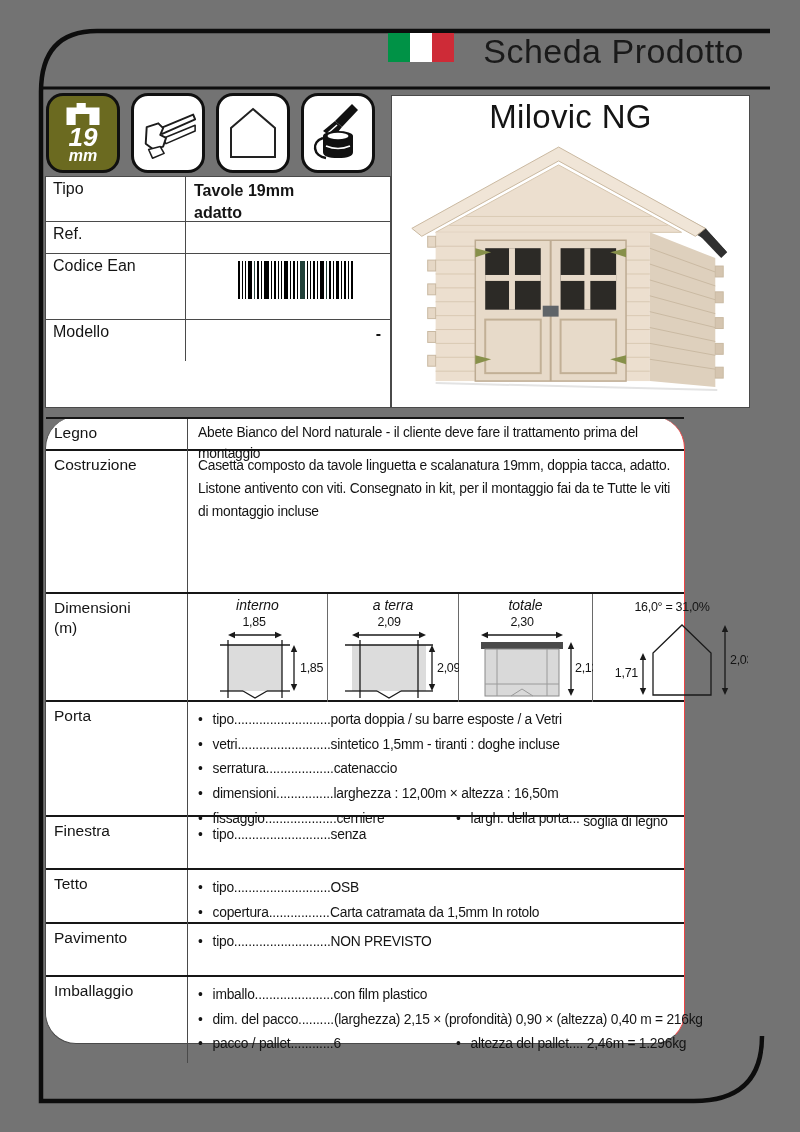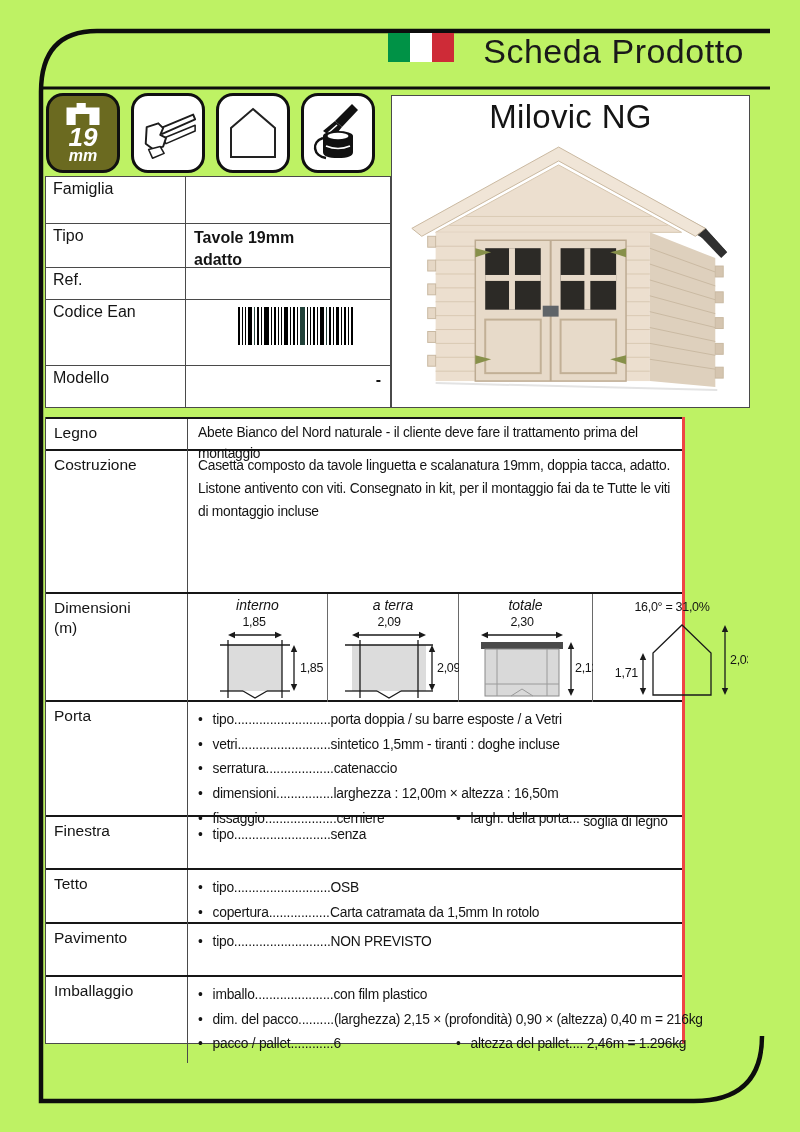--- a/index.html
+++ b/index.html
@@ -1,16 +1,16 @@
 <!DOCTYPE html>
 <html><head>
 <meta charset="utf-8">
 <style>
   html,body{margin:0;padding:0;background:#fff;}
-  #page{position:relative;width:800px;height:1132px;background:#bef264;overflow:hidden;
+  #page{position:relative;width:800px;height:1132px;background:#737373;overflow:hidden;
         font-family:"Liberation Sans",sans-serif;color:#141414;}
   svg{display:block;}
   .abs{position:absolute;}
 
   
   #title{position:absolute;top:32px;right:56px;font-size:34px;font-weight:300;
          letter-spacing:.5px;color:#1a1a1a;white-space:nowrap;}
   #flag{position:absolute;left:388px;top:33px;width:66px;height:29px;display:flex;}
   #flag div{flex:1;}
 
@@ -32,21 +32,21 @@
   .ival{padding:3px 8px;font-size:16px;font-weight:bold;line-height:1.35;}
   .ival.dash{text-align:right;padding-right:9px;}
 
   
   #prodbox{position:absolute;left:391px;top:95px;width:359px;height:313px;
            box-sizing:border-box;border:1px solid #4a4a4a;background:#fff;}
   #prodname{text-align:center;font-size:33px;margin-top:2px;letter-spacing:.3px;}
 
   
   #spec{position:absolute;left:45px;top:417px;width:640px;box-sizing:border-box;
-        border-left:1px solid #4a4a4a;border-right:3px solid #ef4444;border-bottom:1px solid #4a4a4a;background:#fff;}
+        border-left:1px solid #4a4a4a;border-right:1px solid #ef4444;border-bottom:1px solid #4a4a4a;background:#fff;border-radius:31px;}
   .srow{display:grid;grid-template-columns:142px 1fr;box-sizing:border-box;border-top:2px solid #161616;}
   .slab{border-right:1px solid #4a4a4a;padding:4px 8px;font-size:15.5px;line-height:1.3;}
   .scell{padding:4px 10px;font-size:13.8px;letter-spacing:-.25px;line-height:1.5;}
   .bline{position:relative;margin:4px 0;white-space:nowrap;}
   .bk{display:inline-block;min-width:132px;}
   .dot{display:inline-block;width:10px;}
   .seg2{position:absolute;left:258px;top:0;}
   .soglia{position:relative;top:3px;}
 
   
@@ -107,24 +107,20 @@
         <path d="M15,36 C3,40 5,54 18,56" fill="none" stroke="#111" stroke-width="2.5"></path>
         <path d="M15,34 h30 v16 q0,6 -15,6 q-15,0 -15,-6 Z" fill="#111"></path>
         <ellipse cx="30" cy="34" rx="15" ry="5" fill="#111"></ellipse>
         <ellipse cx="30" cy="34" rx="10.5" ry="3.2" fill="#fff"></ellipse>
         <path d="M18,44 q12,5 24,0" stroke="#fff" stroke-width="1.5" fill="none"></path>
       </svg>
     </div>
   </div>
 
   <div id="infotable">
-    <div class="irow" style="height:46px">
-      <div class="ilab">Famiglia</div>
-      <div class="ival"></div>
-    </div>
     <div class="irow" style="height:44px">
       <div class="ilab">Tipo</div>
       <div class="ival">
         <div>Tavole 19mm</div>
         <div>adatto</div>
       </div>
     </div>
     <div class="irow" style="height:32px">
       <div class="ilab">Ref.</div>
       <div class="ival"></div>

